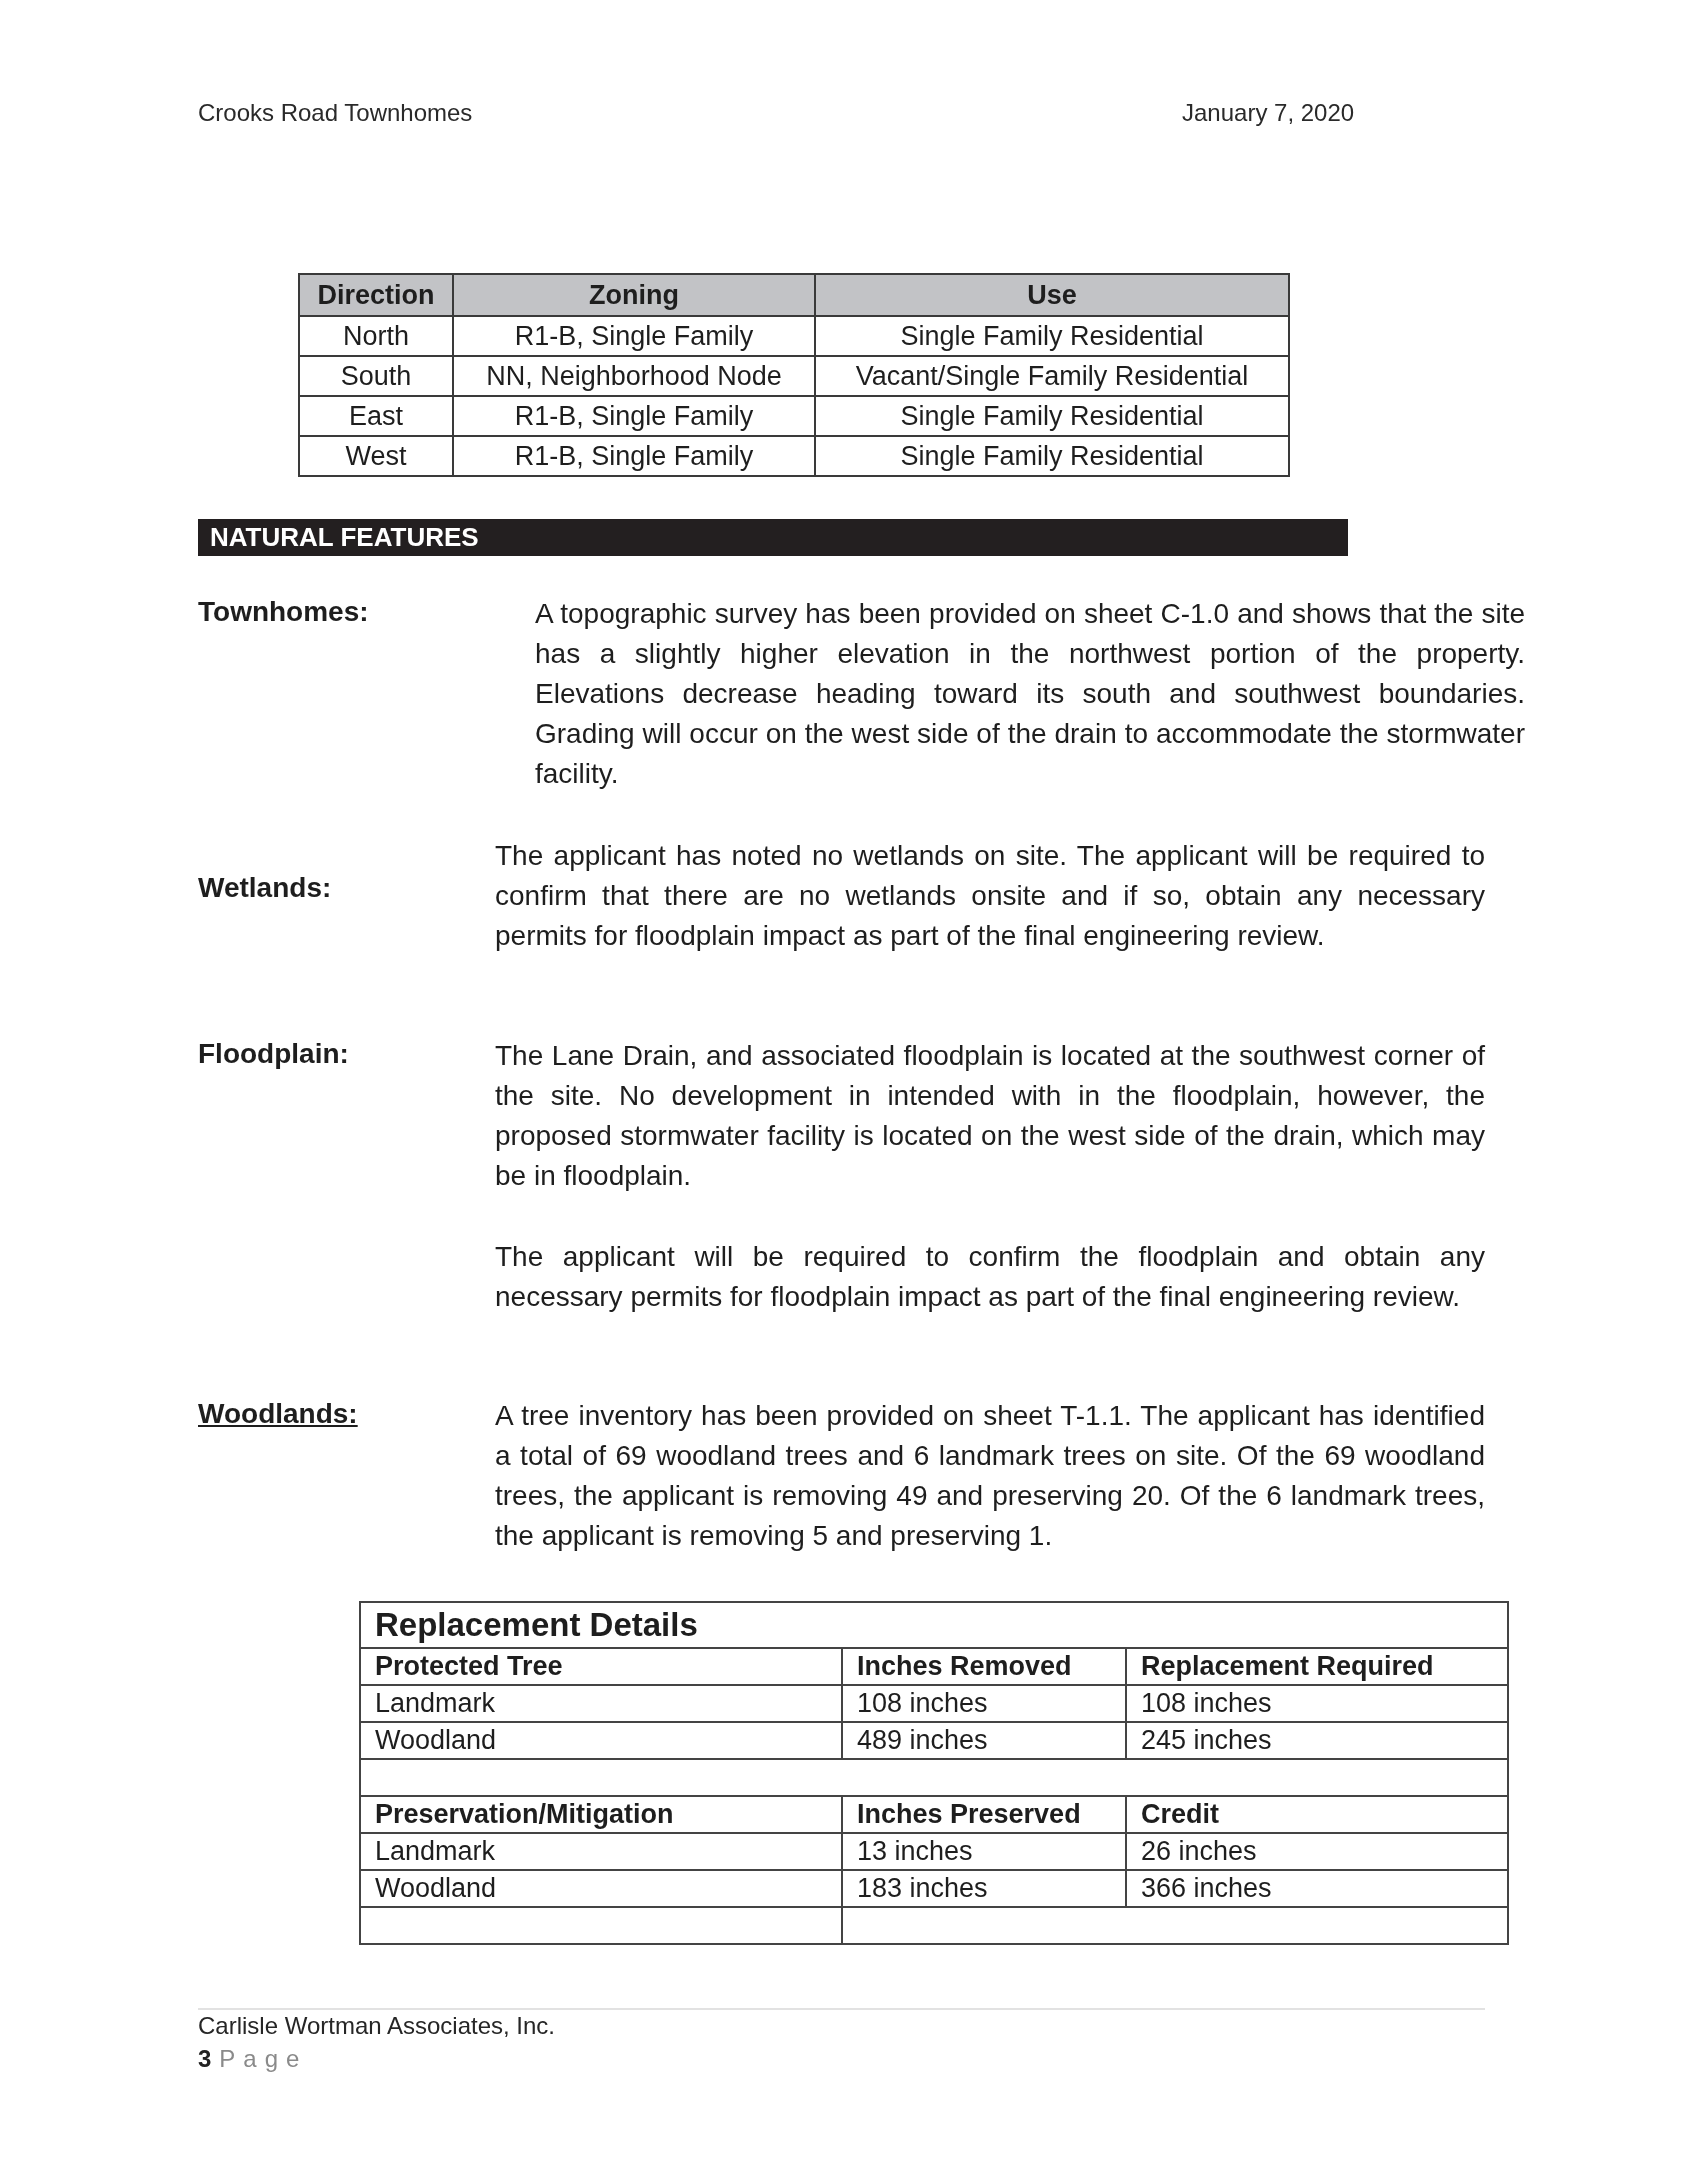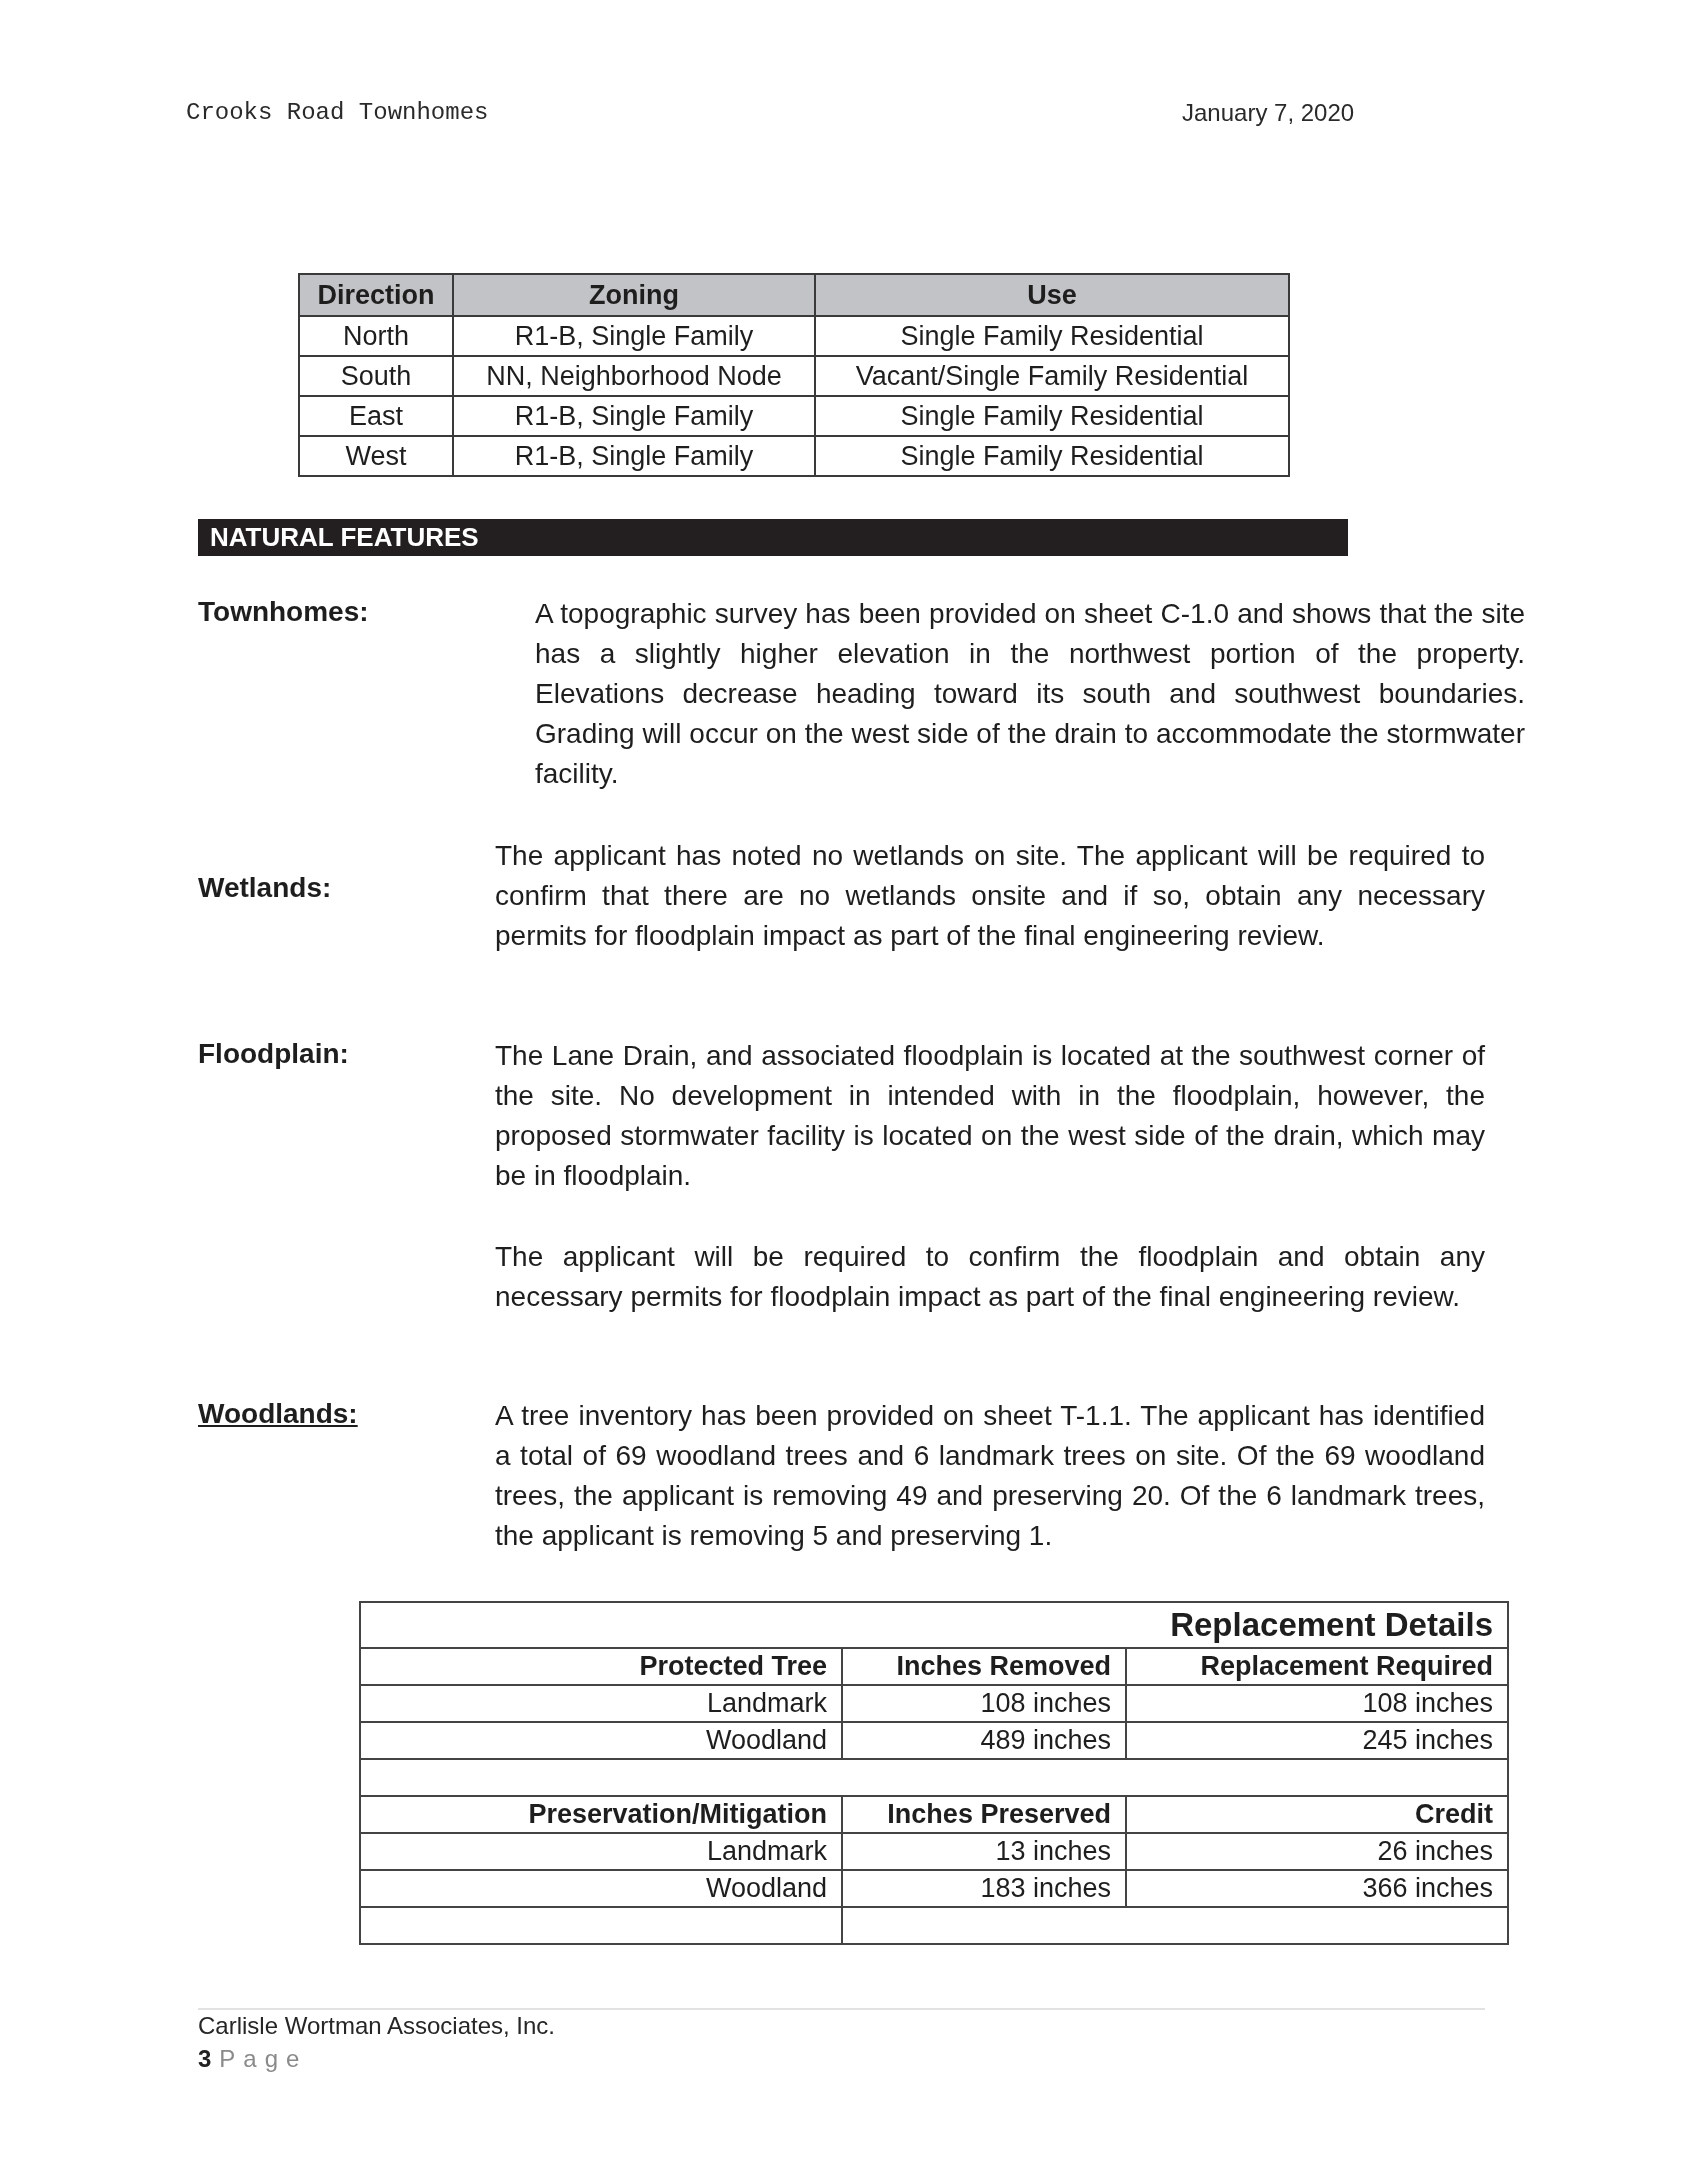--- a/index.html
+++ b/index.html
@@ -1,41 +1,41 @@
 <!DOCTYPE html>
 <html><head>
 <meta charset="utf-8">
 <style>
   html, body { margin: 0; padding: 0; background: #ffffff; }
   body { width: 1683px; height: 2178px; position: relative; overflow: hidden;
          font-family: "Liberation Sans", "DejaVu Sans", sans-serif; color: #1e1e1e; }
   .abs { position: absolute; }
   .hdr { font-size: 24px; color: #2a2a2a; top: 99px; }
-  .hdr-left { left: 186px; font-family: Liberation Mono, monospace; }
+  .hdr-left { left: 198px; }
   .hdr-right { left: 1182px; }
 
   table { border-collapse: collapse; }
   .zoning { position: absolute; left: 298px; top: 273px; width: 992px; }
   .zoning th, .zoning td { border: 2px solid #3a3a3a; text-align: center; font-size: 27px;
       height: 38px; padding: 0 10px; line-height: 38px; white-space: nowrap; }
   .zoning th { background: #c2c3c6; font-weight: bold; height: 40px; }
   .zoning col.c1 { width: 154px; }
   .zoning col.c2 { width: 362px; }
 
   .section-bar { left: 198px; top: 519px; width: 1150px; height: 37px; background: #231f20;
       color: #ffffff; font-weight: bold; font-size: 26px; line-height: 37px; box-sizing: border-box;
       padding-left: 12px; }
 
   .feature-label { left: 198px; font-weight: bold; font-size: 28px; }
   .para { left: 495px; width: 990px; font-size: 28px; line-height: 40px; text-align: justify;
           text-align-last: left; }
 
   .repl { position: absolute; left: 359px; top: 1601px; width: 1150px; }
   .repl td { border: 2px solid #444; font-size: 27px; height: 35px; padding: 0 14px; line-height: 35px;
-      white-space: nowrap; text-align: right; }
+      white-space: nowrap; text-align: left; }
   .repl .title { font-size: 33px; font-weight: bold; height: 44px; line-height: 44px; }
   .repl .bold { font-weight: bold; }
   .repl col.a { width: 482px; }
   .repl col.b { width: 284px; }
 
   .footer-rule { left: 198px; top: 2008px; width: 1287px; height: 2px; background: #e2e2e2; }
   .footer-company { left: 198px; top: 2012px; font-size: 24px; color: #262626; }
   .footer-page { left: 198px; top: 2045px; font-size: 24px; }
   .footer-page .num { font-weight: bold; color: #222; }
   .footer-page .pg { color: #8a8a8a; letter-spacing: 8px; margin-left: 8px; }

